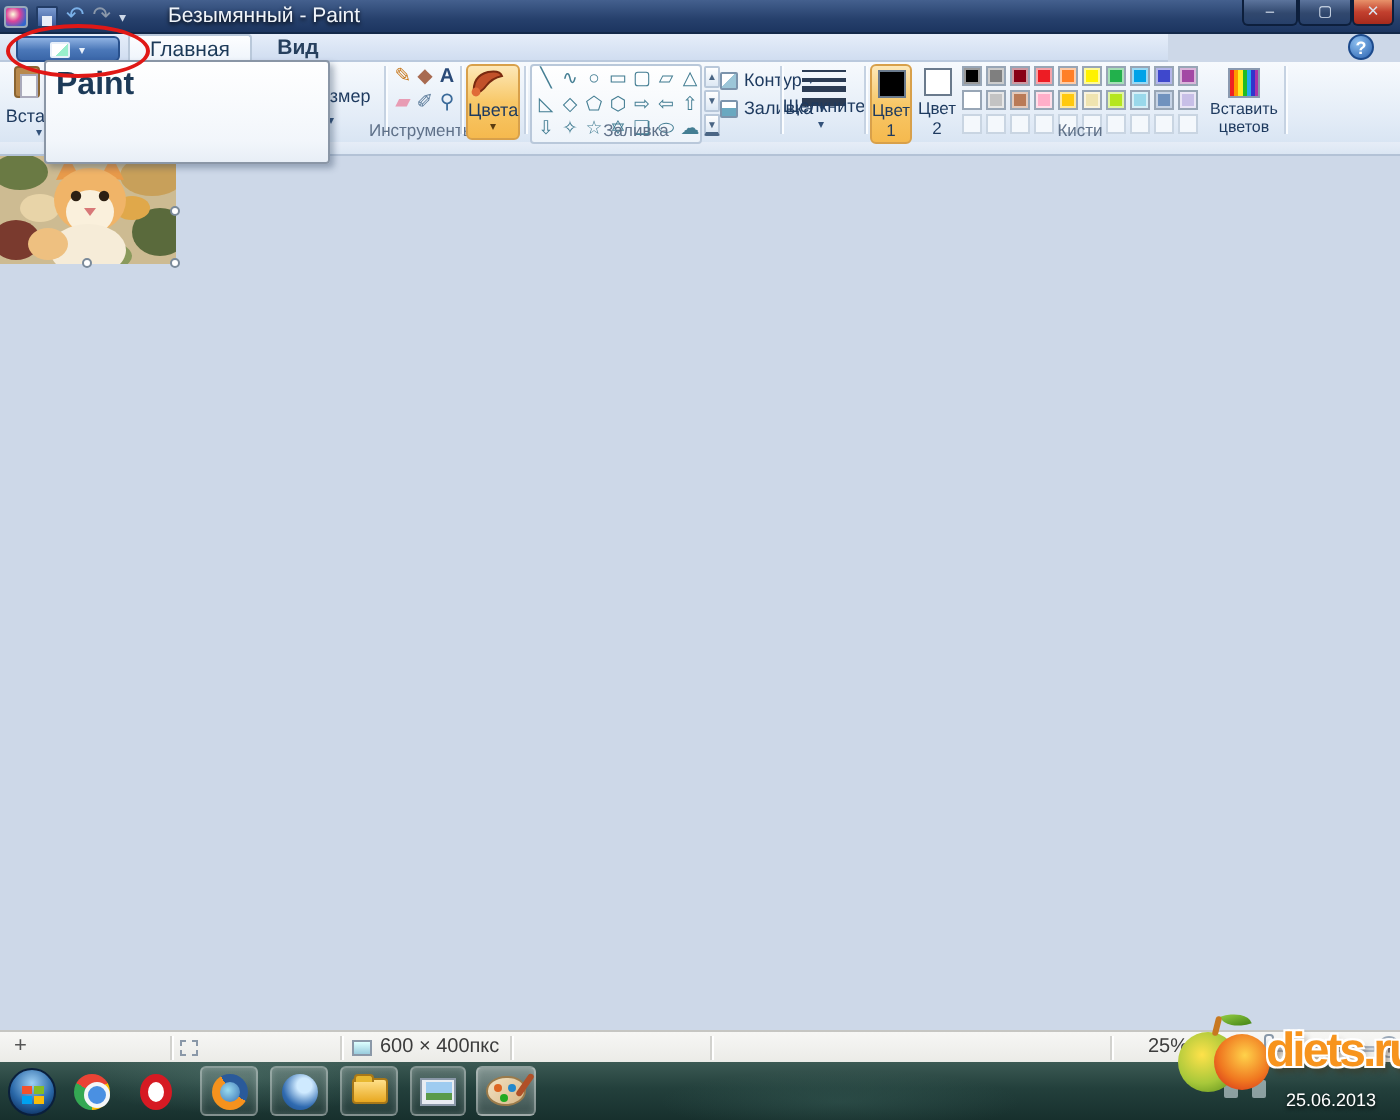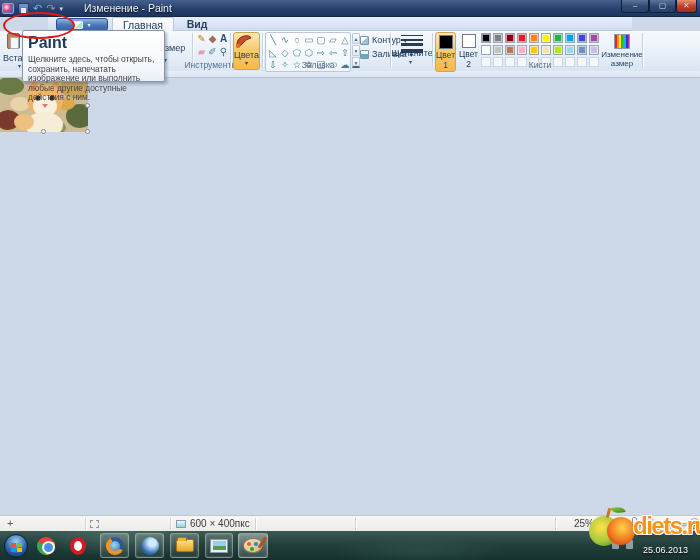--- a/index.html
+++ b/index.html
@@ -20,21 +20,21 @@
   .qat-caret { color:#cdd8e8; font-size:7px; }
   .win-title { position:absolute; left:84px; top:2px; color:#f0f4fa; font-size:10.5px; text-shadow:0 1px 2px #000; white-space:nowrap; }
   .win-controls { position:absolute; left:621px; top:0; display:flex; }
   .win-btn { height:13px; border:1px solid #0d1f3c; border-top:none; border-radius:0 0 3px 3px;
     background:linear-gradient(#5c749c,#31486e 55%,#27406a); color:#dbe5f2; font-size:7.5px; line-height:12px; text-align:center; }
   .win-btn.min { width:28px; } .win-btn.max { width:27px; }
   .win-btn.close { width:21px; background:linear-gradient(#e8926a,#c2402e 50%,#a62a1c); }
 
   
   .tabrow { position:absolute; left:0; top:17px; width:584px; height:14px;
-    background:linear-gradient(#e6eefa,#d0ddf0); border-bottom:1px solid #bac9dd;margin-left:48px; }
+    background:linear-gradient(#e6eefa,#d0ddf0); border-bottom:1px solid #bac9dd; }
   .appmenu-btn { position:absolute; left:8px; top:1px; width:52px; height:13px; border-radius:3px;
     background:linear-gradient(#8fb2e2,#4a77b8 55%,#3a66a8); border:1px solid #28508c;
     display:flex; align-items:center; justify-content:center; gap:4px; }
   .appmenu-pic { width:10px; height:8px; background:linear-gradient(135deg,#fff 55%, #9ec 56%); border:1px solid #e8f0fa; border-radius:1px; }
   .appmenu-caret { color:#eaf2fc; font-size:6px; }
   .tab { position:absolute; top:0; height:14px; font-size:10.5px; color:#27405e; text-align:center; line-height:14px; }
   .tab.active { background:linear-gradient(#fdfeff,#eef4fb); border:1px solid #b9c8da; border-bottom:none; border-radius:2px 2px 0 0; color:#1c3least; color:#1c3a58; }
   .tab-home { left:64px; width:62px; }
   .tab-view { left:126px; width:46px;font-weight:bold; }
   .help-btn { position:absolute; left:674px; top:0px; width:13px; height:13px; border-radius:50%;
@@ -199,21 +199,21 @@
 <div id="screen">
 
   <div class="titlebar">
     <div class="qat">
       <span class="qat-paintlogo"></span>
       <span class="qat-save"></span>
       <span class="qat-glyph undo">↶</span>
       <span class="qat-glyph redo">↷</span>
       <span class="qat-caret">▾</span>
     </div>
-    <span class="win-title">Изменение - Paint</span>
+    <span class="win-title">Безымянный - Paint</span>
     <div class="win-controls">
       <span class="win-btn min">–</span>
       <span class="win-btn max">▢</span>
       <span class="win-btn close">✕</span>
     </div>
   </div>
 
   <div class="tabrow">
     <div class="appmenu-btn">
       <span class="appmenu-pic"></span>
@@ -345,21 +345,21 @@
       <span class="swatch empty"></span>
       <span class="swatch empty"></span>
       <span class="swatch empty"></span>
       <span class="swatch empty"></span>
       <span class="swatch empty"></span>
       <span class="swatch empty"></span>
       <span class="swatch empty"></span>
       <span class="swatch empty"></span>
     </div>
   <div class="rainbow"></div>
-  <div class="editcolors-label">Изменение азмер</div>
+  <div class="editcolors-label">Вставить цветов</div>
   <div class="grp-label" style="left:495px;width:90px;">Кисти</div>
   <div class="vsep" style="left:642px;"></div>
 
   <div class="workarea">
     <div class="cat-sel">
       <svg width="88" height="54" viewBox="0 0 88 54">
         <rect width="88" height="54" fill="#cdbb92"></rect>
         <ellipse cx="10" cy="8" rx="14" ry="9" fill="#6a7a44"></ellipse>
         <ellipse cx="76" cy="10" rx="16" ry="10" fill="#c8a05a"></ellipse>
         <ellipse cx="80" cy="38" rx="14" ry="12" fill="#5a6a3c"></ellipse>
@@ -378,21 +378,20 @@
         <ellipse cx="24" cy="44" rx="10" ry="8" fill="#eec080"></ellipse>
       </svg>
     </div>
     <span class="handle" style="left:85px; top:25px;"></span>
     <span class="handle" style="left:41px; top:51px;"></span>
     <span class="handle" style="left:85px; top:51px;"></span>
   </div>
 
   <div class="tooltip">
     <h4>Paint</h4>
-    <p>Щелкните здесь, чтобы открыть, сохранить, напечатать изображение или выполнить любые другие доступные действия с ним.</p>
   </div>
 
   <div class="red-ellipse"></div>
 
   <div class="statusbar">
     <span class="cross">+</span>
     <span class="ssep" style="left:85px;"></span>
     <span class="selsize-icon"></span>
     <span class="ssep" style="left:170px;"></span>
     <span class="imgsize-icon"></span>

